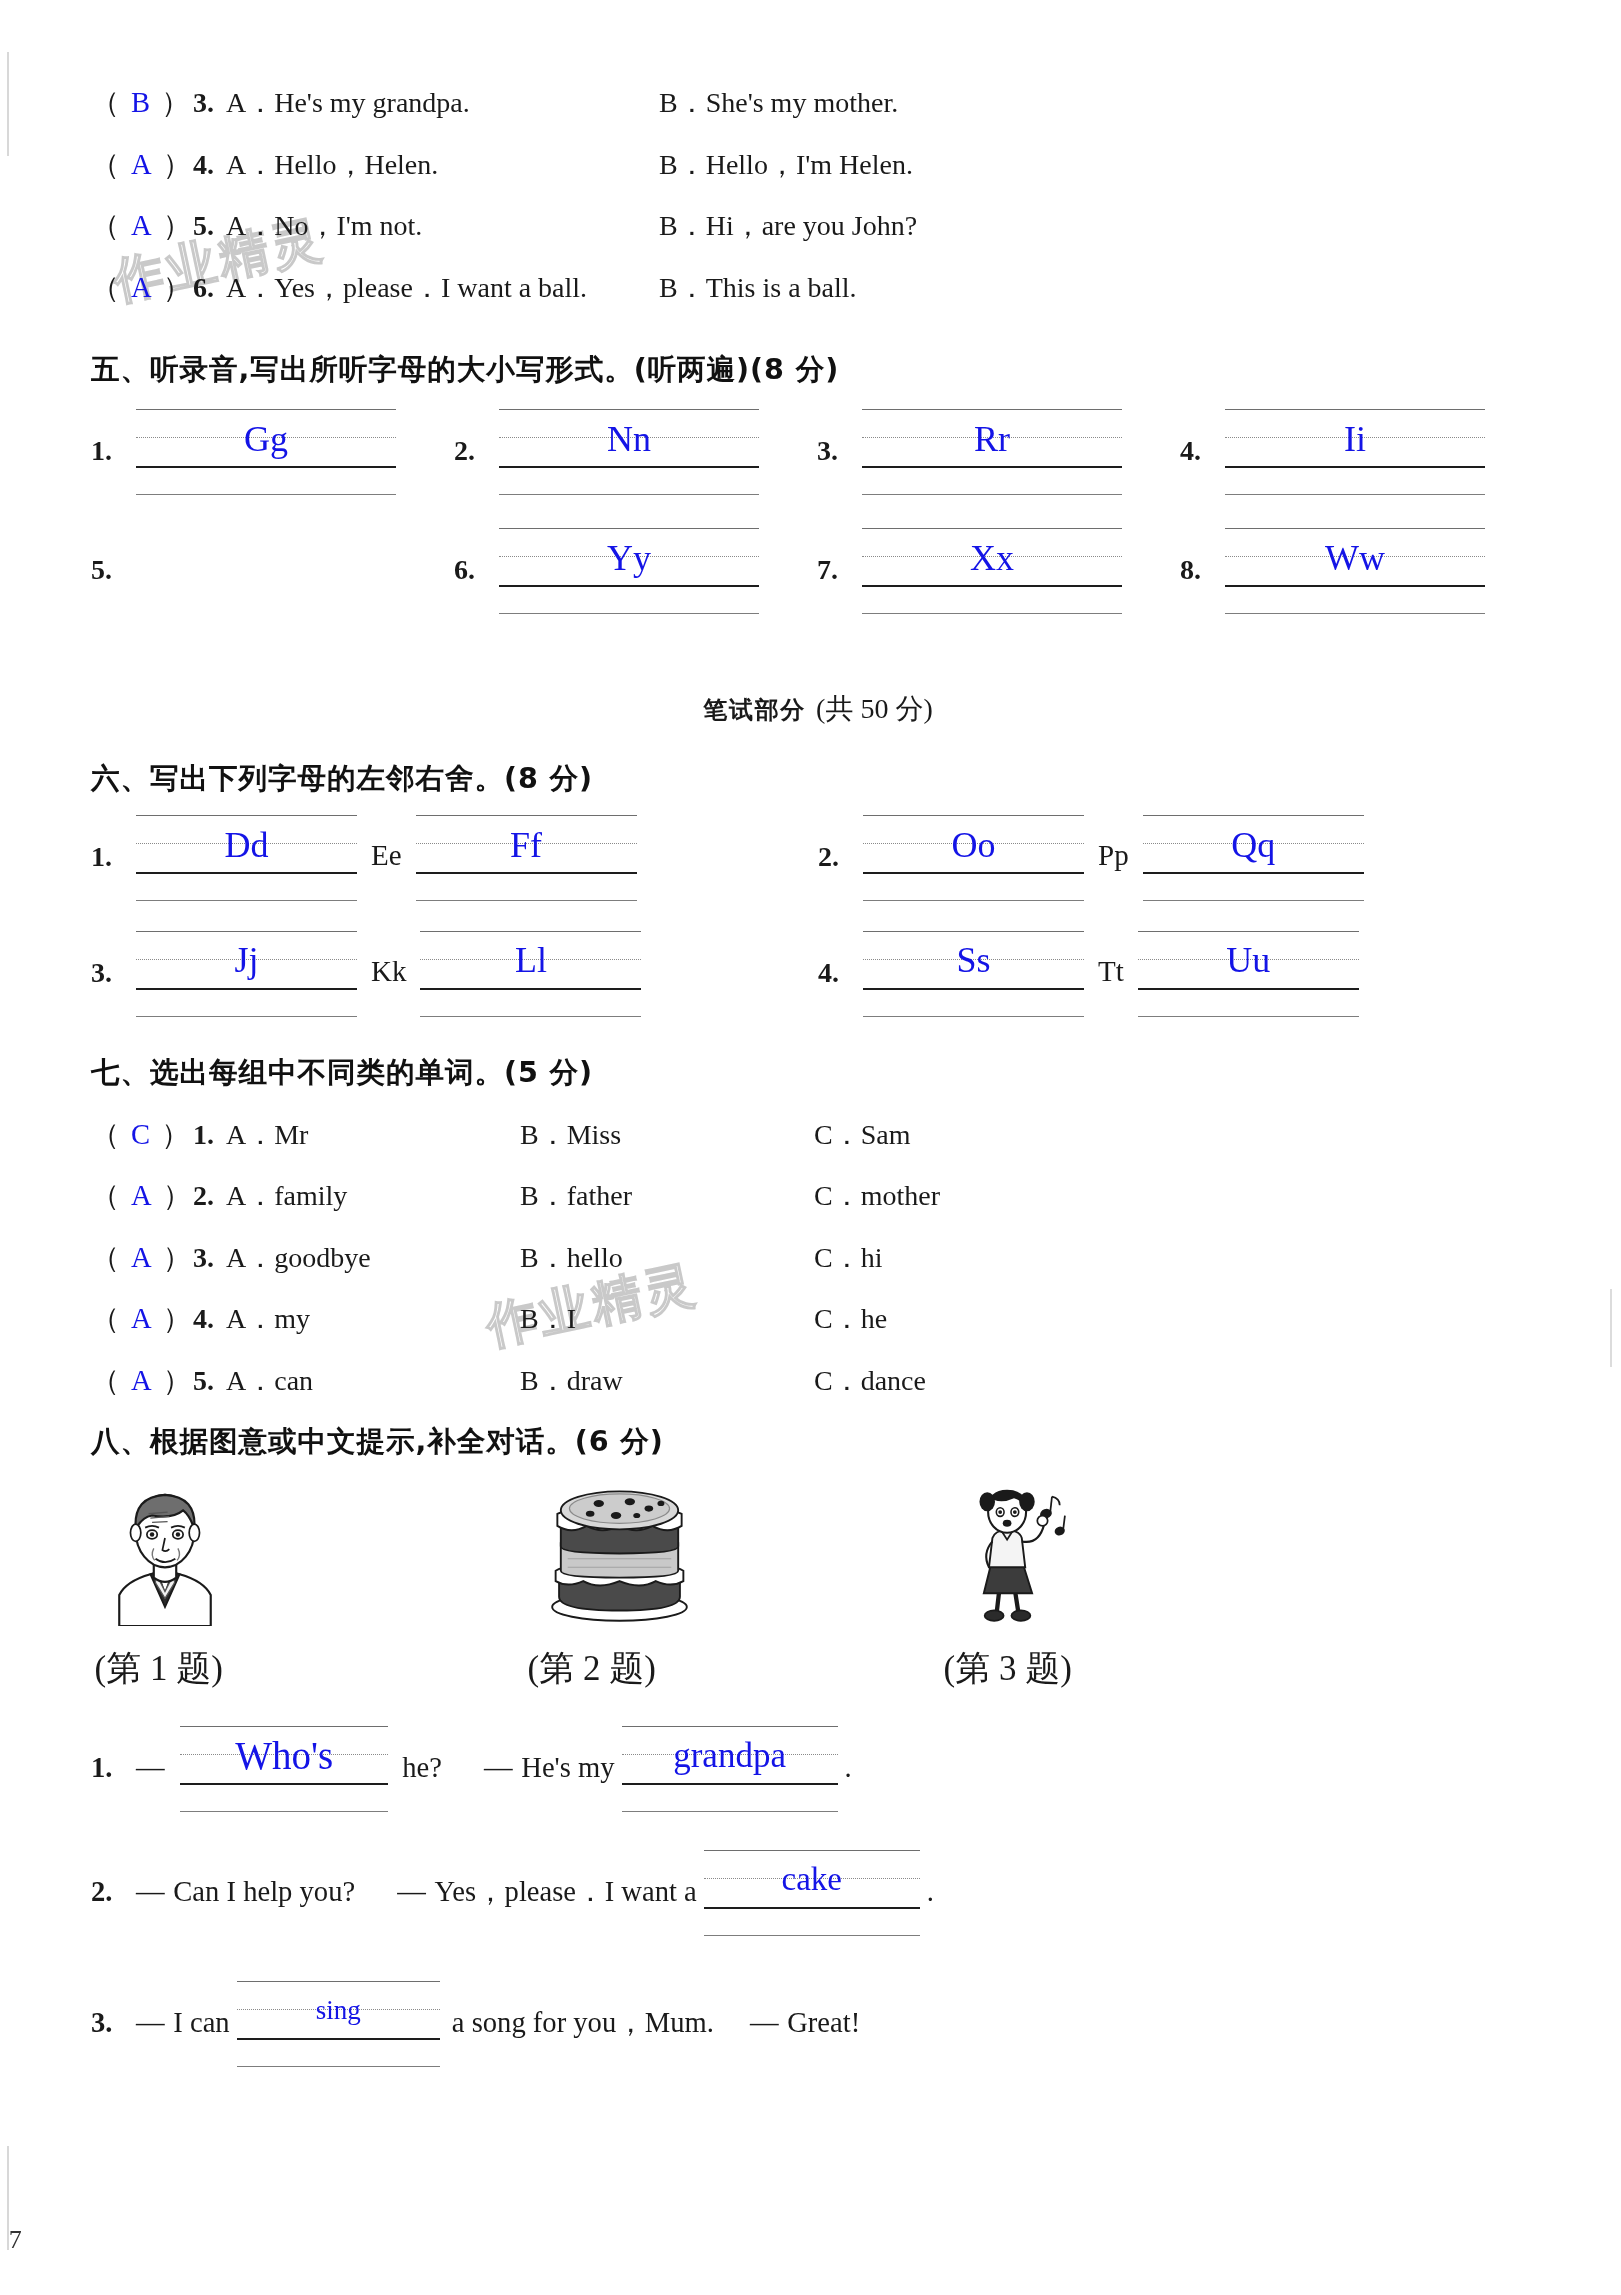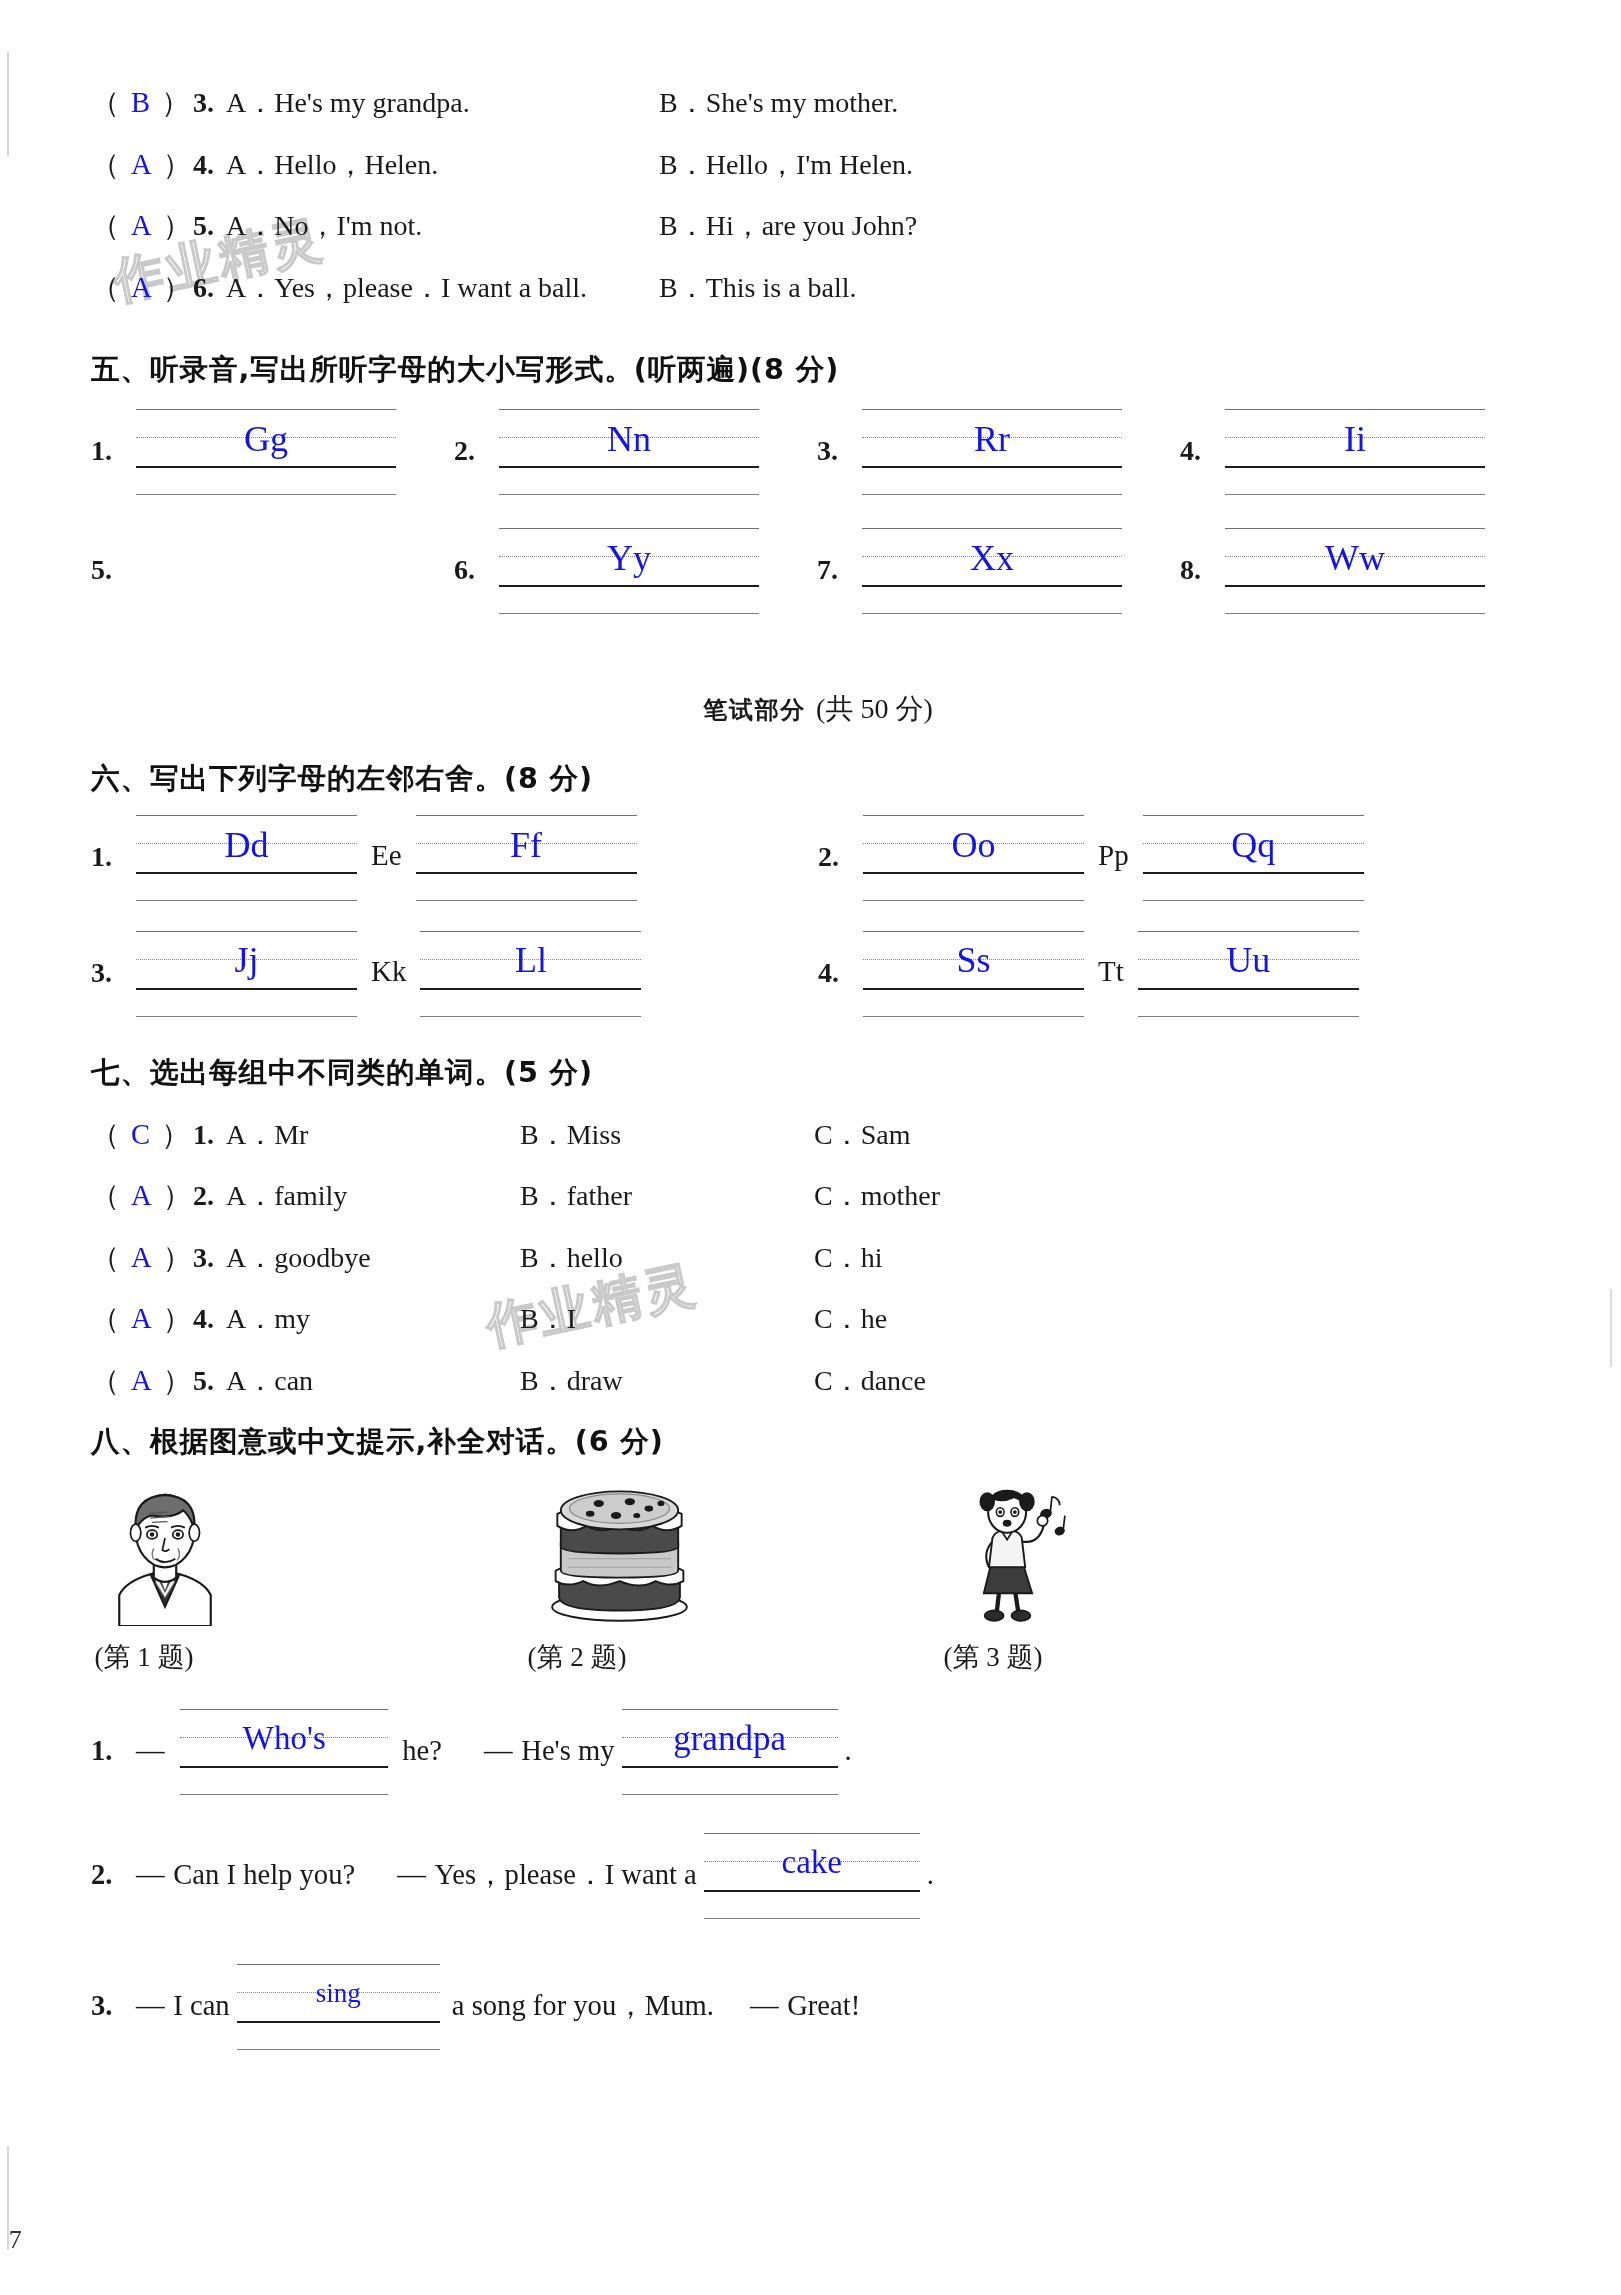--- a/index.html
+++ b/index.html
@@ -80,21 +80,21 @@
   .nb-row .mid { font-size:29px; padding:29px 14px 0 14px; font-family:"Liberation Serif",serif; }
 
   
   .cat-row { display:flex; align-items:baseline; margin-bottom:22.5px; font-size:28px; }
   .cat-row .oA { width:294px; }
   .cat-row .oB { width:294px; }
 
   
   .pics { display:flex; margin-top:14px; }
   .pic-box { width:260px; text-align:left; }
-  .pic-cap { font-size:27px; font-family:"Liberation Serif",serif; margin-top:13px; padding-left:3.5px;}
+  .pic-cap { font-size:35px; font-family:"Liberation Serif",serif; margin-top:19px; padding-left:3.5px;}
   .pic-art { height:151px; display:flex; align-items:flex-end; padding-left:8.7px;}
 
   
   .dlg { display:flex; align-items:center; font-size:28.6px; margin-top:22.5px; }
   .dlg .idx { font-weight:700; width:45px; }
   .dlg .txt { white-space:nowrap; }
   .dlg .fourline { width:199px; margin:0 7px; }
   .dash { padding:0 8.7px 0 0; }
 
   .pagenum {
@@ -508,21 +508,21 @@
     </div>
 
     <div class="dlg" style="margin-top:29px;">
       <span class="idx">1.</span>
       <span class="txt dash">—</span>
       <span class="fourline" style="width:208px;">
         <span class="ln l1"></span>
         <span class="ln l2"></span>
         <span class="ln l3"></span>
         <span class="ln l4"></span>
-        <span class="wr" style="font-size:33px;">Who's</span>
+        <span class="wr" style="font-size:39px;">Who's</span>
       </span>
       <span class="txt" style="margin-left:7px;">he?</span>
       <span class="txt dash" style="margin-left:42px;">—</span>
       <span class="txt">He's my</span>
       <span class="fourline" style="width:216px;">
         <span class="ln l1"></span>
         <span class="ln l2"></span>
         <span class="ln l3"></span>
         <span class="ln l4"></span>
         <span class="wr" style="font-size:35px;">grandpa</span>

